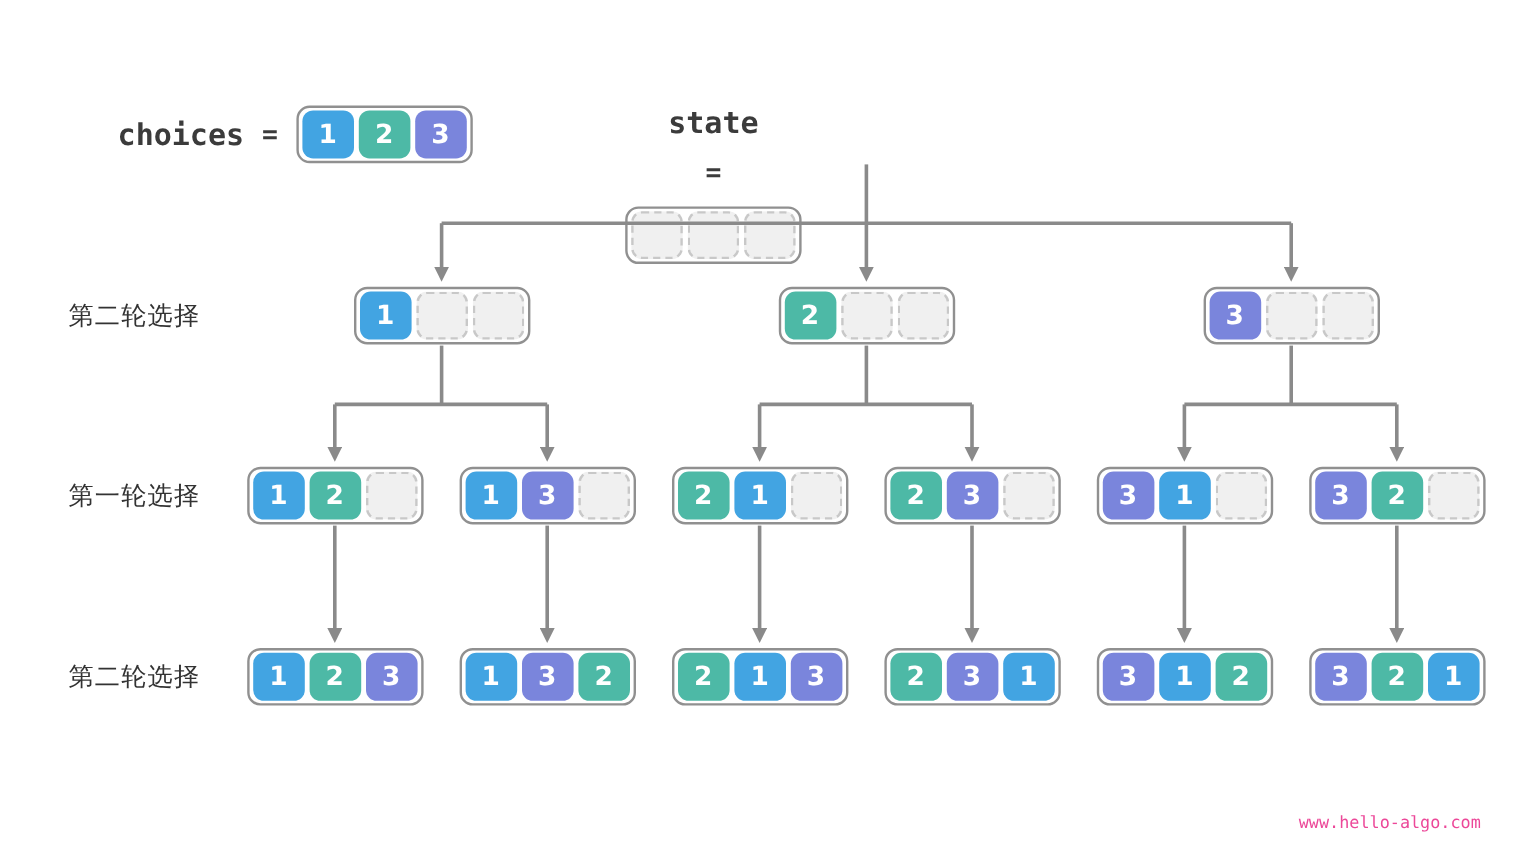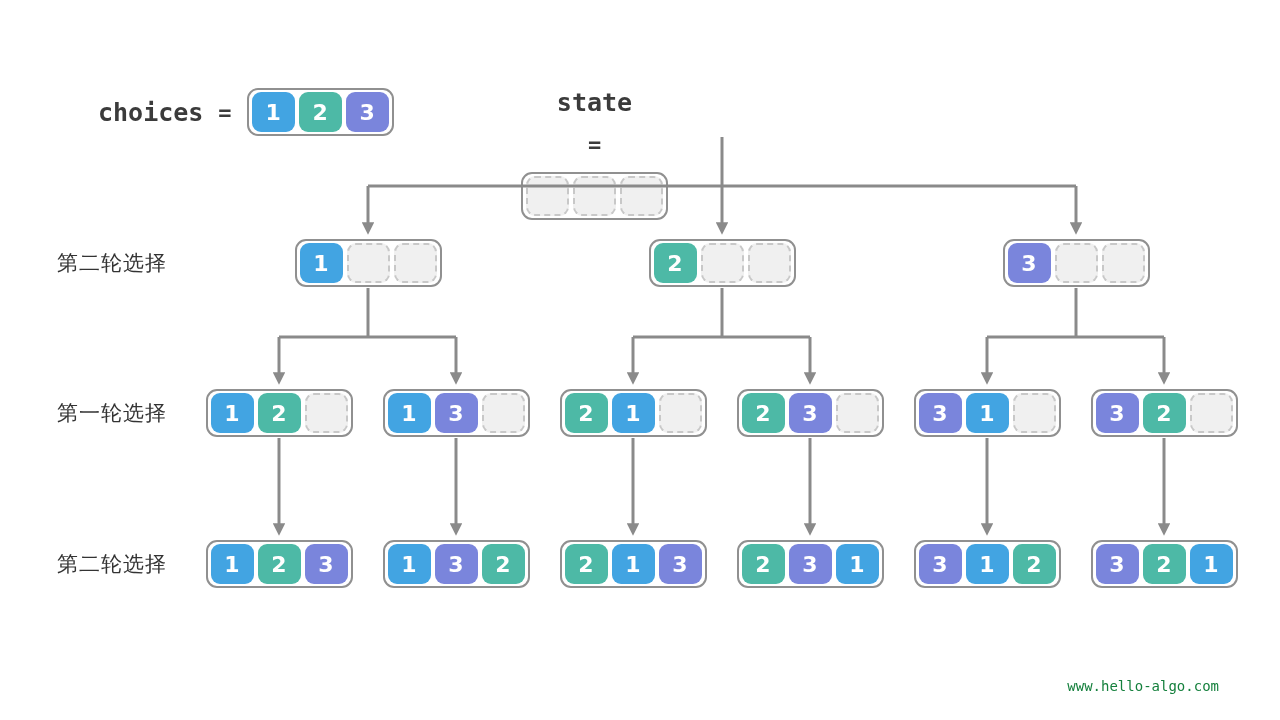--- a/index.html
+++ b/index.html
@@ -67,25 +67,25 @@
     color: #333333;
     letter-spacing: 1px;
   }
   .arrows {
     position: absolute;
     left: 0; top: 0;
     pointer-events: none;
   }
   .watermark {
     position: absolute;
-    right: 61px;
+    right: 46px;
     bottom: 26px;
     font-family: "DejaVu Sans Mono", monospace;
     font-size: 14px;
-    color: #15803d;
+    color: #ec4899;
   }
 </style>
 </head>
 <body>
 
 <div class="canvas">
 
   <div class="var-group" style="left:58px;margin-left:40px;">
     <span class="var-label">choices</span>
     <span class="equals">=</span>

